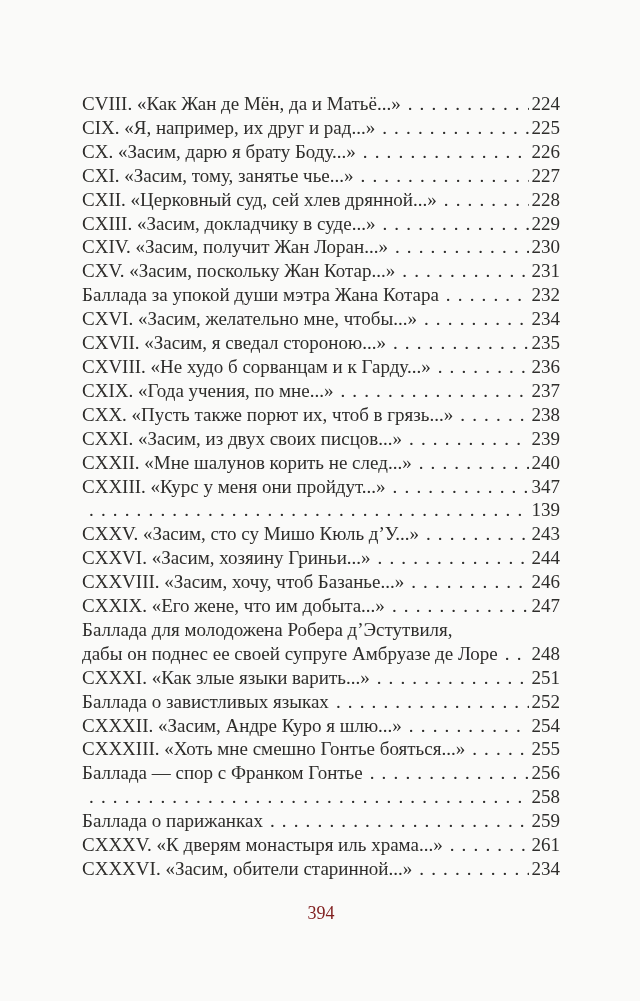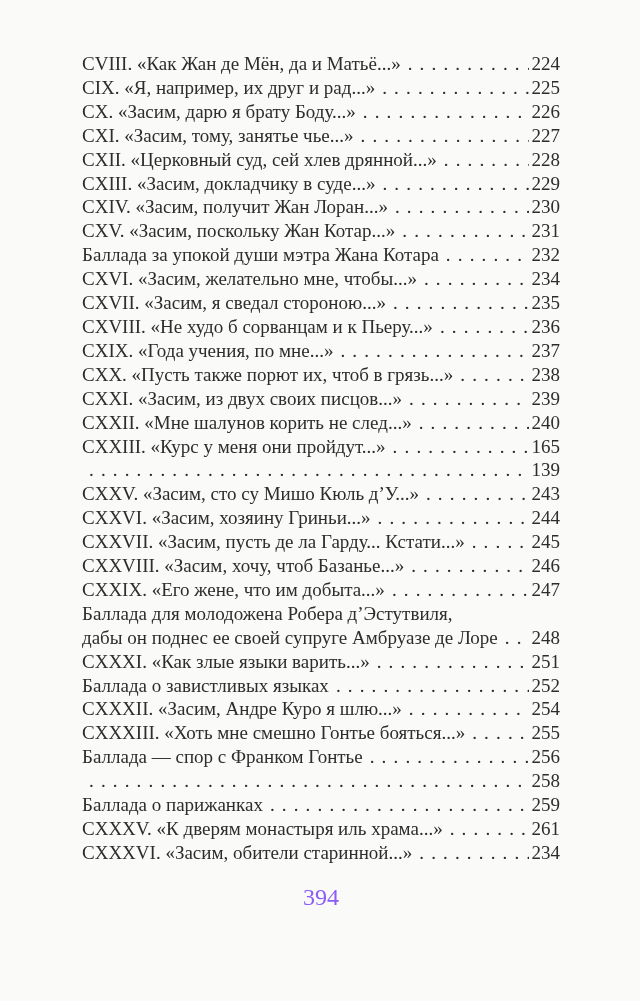--- a/index.html
+++ b/index.html
@@ -12,20 +12,21 @@
     background: #fafaf9;
     font-family: "Liberation Serif", "DejaVu Serif", serif;
     color: #2e2d2b;
     overflow: hidden;
   }
   .page {
     box-sizing: border-box;
     width: 640px;
     height: 761px;
     padding: 52px 80px 0 82px;
+    margin-top: 40px;
   }
   .toc-list {
     width: 100%;
   }
   .toc-line {
     display: flex;
     align-items: baseline;
     font-size: 19px;
     line-height: 23.9px;
     white-space: nowrap;
@@ -43,23 +44,23 @@
     content: ". . . . . . . . . . . . . . . . . . . . . . . . . . . . . . . . . . . . . . . . . . . . . . . . . . . . . . . . . . . . . . . .";
     letter-spacing: 1.2px;
   }
   .page-num {
     flex: 0 0 auto;
     text-align: center;
   }
   .footer {
     margin-top: 20px;
     text-align: center;
-    font-size: 24px;
+    font-size: 18px;
     line-height: 24px;
-    color: #8b5cf6;
+    color: #7f1d1d;
   }
 </style>
 </head>
 <body>
 
 <div class="page">
   <div class="toc-list">
   <div class="toc-line">
     <span class="entry-text">CVIII. «Как Жан де Мён, да и Матьё...»</span>
     <span class="leader"></span>
@@ -120,21 +121,21 @@
     <span class="page-num">234</span>
   </div>
 
   <div class="toc-line">
     <span class="entry-text">CXVII. «Засим, я сведал стороною...»</span>
     <span class="leader"></span>
     <span class="page-num">235</span>
   </div>
 
   <div class="toc-line">
-    <span class="entry-text">CXVIII. «Не худо б сорванцам и к Пьеру...»</span>
+    <span class="entry-text">CXVIII. «Не худо б сорванцам и к Гарду...»</span>
     <span class="leader"></span>
     <span class="page-num">236</span>
   </div>
 
   <div class="toc-line">
     <span class="entry-text">CXIX. «Года учения, по мне...»</span>
     <span class="leader"></span>
     <span class="page-num">237</span>
   </div>
 
@@ -152,45 +153,40 @@
 
   <div class="toc-line">
     <span class="entry-text">CXXII. «Мне шалунов корить не след...»</span>
     <span class="leader"></span>
     <span class="page-num">240</span>
   </div>
 
   <div class="toc-line">
     <span class="entry-text">CXXIII. «Курс у меня они пройдут...»</span>
     <span class="leader"></span>
-    <span class="page-num">165</span>
+    <span class="page-num">347</span>
   </div>
 
   <div class="toc-line">
     <span class="leader"></span>
     <span class="page-num">139</span>
   </div>
 
   <div class="toc-line">
     <span class="entry-text">CXXV. «Засим, сто су Мишо Кюль д’У...»</span>
     <span class="leader"></span>
     <span class="page-num">243</span>
   </div>
 
   <div class="toc-line">
     <span class="entry-text">CXXVI. «Засим, хозяину Гриньи...»</span>
     <span class="leader"></span>
     <span class="page-num">244</span>
   </div>
 
-  <div class="toc-line">
-    <span class="entry-text">CXXVII. «Засим, пусть де ла Гарду... Кстати...»</span>
-    <span class="leader"></span>
-    <span class="page-num">245</span>
-  </div>
 
   <div class="toc-line">
     <span class="entry-text">CXXVIII. «Засим, хочу, чтоб Базанье...»</span>
     <span class="leader"></span>
     <span class="page-num">246</span>
   </div>
 
   <div class="toc-line">
     <span class="entry-text">CXXIX. «Его жене, что им добыта...»</span>
     <span class="leader"></span>

